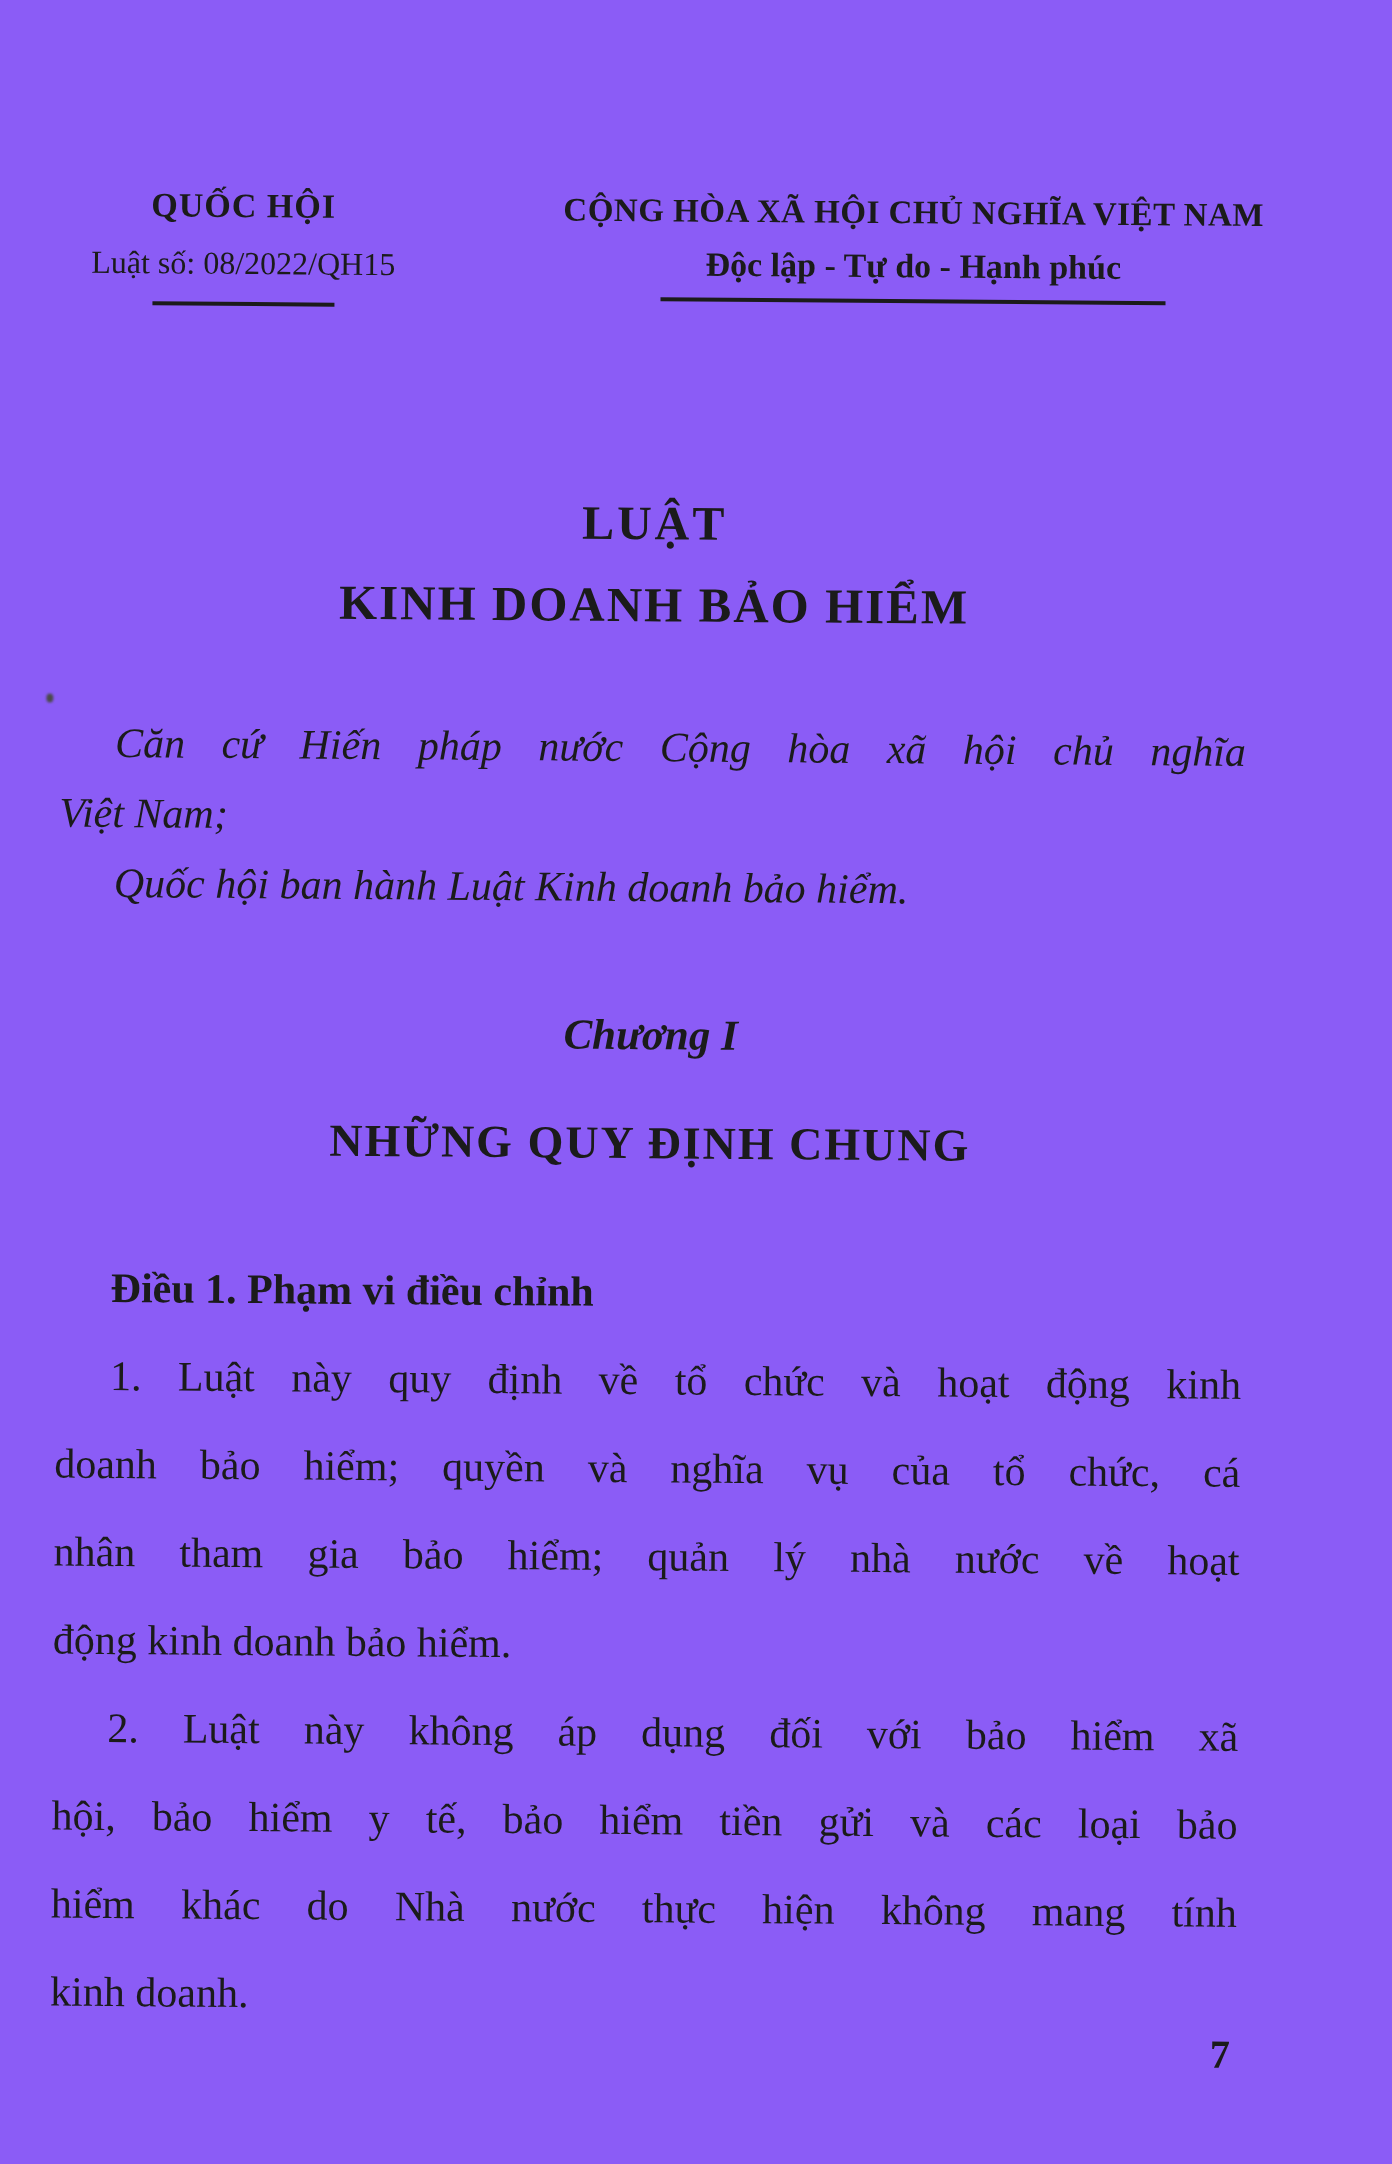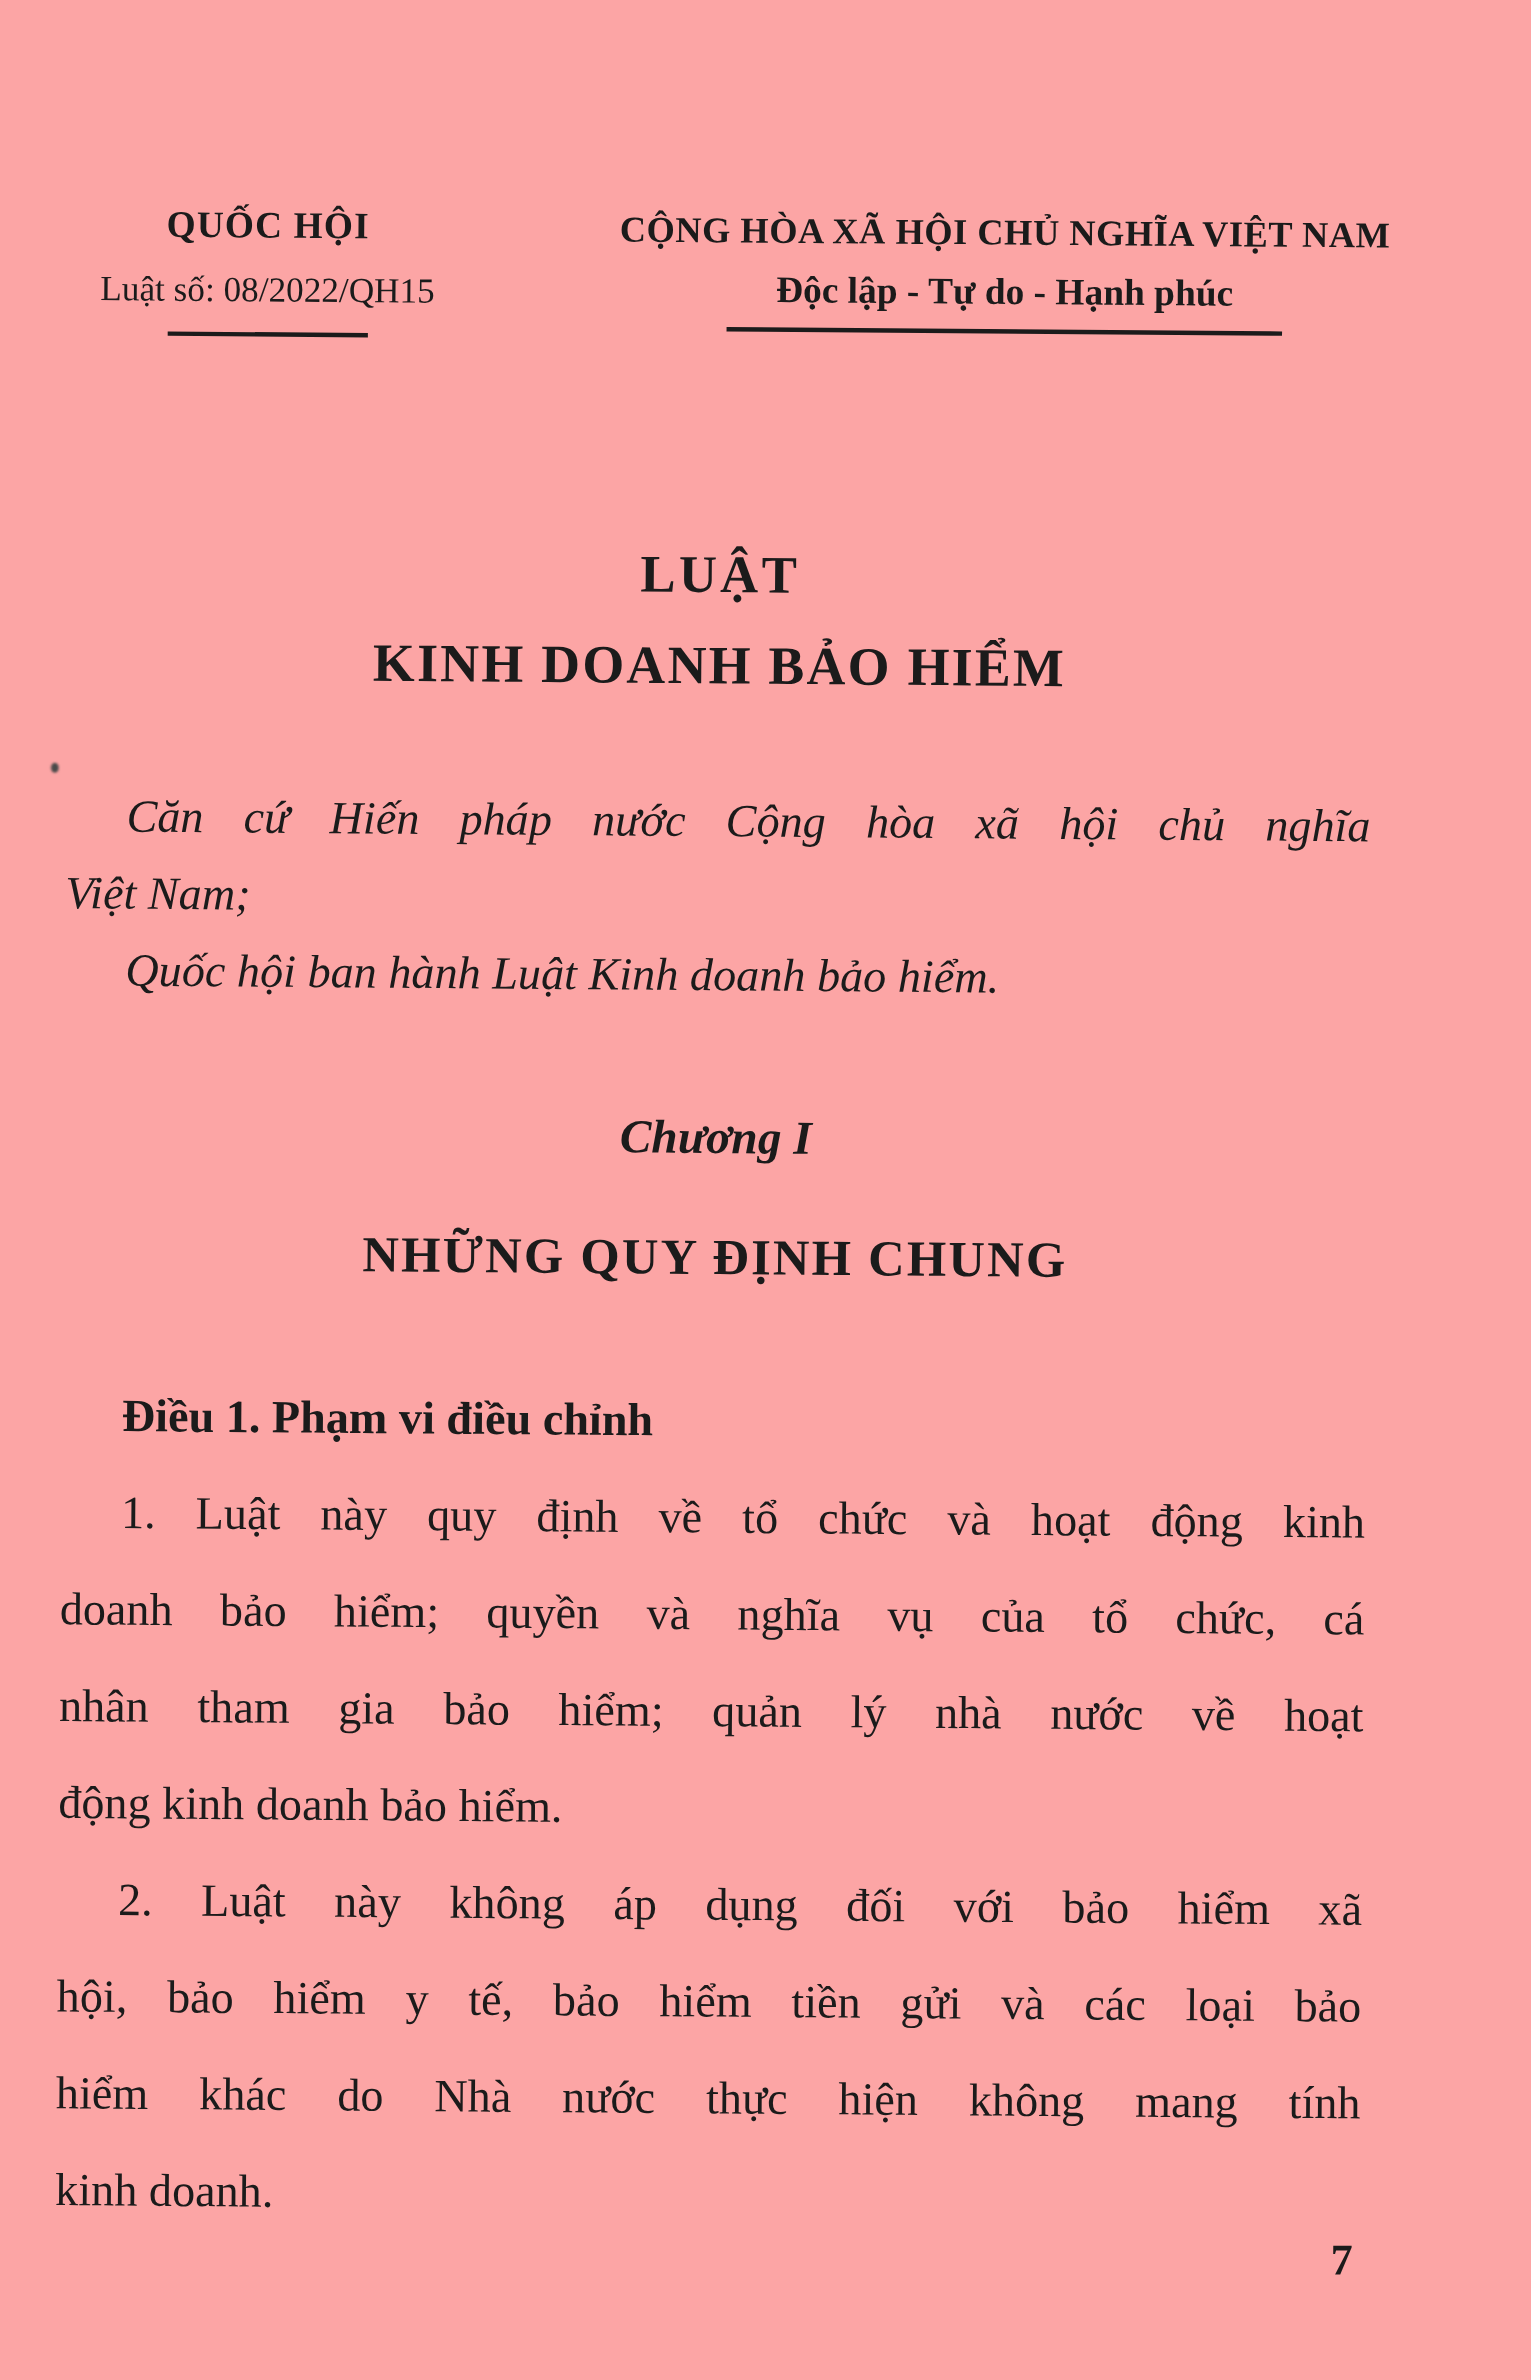--- a/index.html
+++ b/index.html
@@ -4,21 +4,21 @@
 <style>
   html, body {
     margin: 0;
     padding: 0;
     background: #ffffff;
   }
   .page {
     position: relative;
     width: 1392px;
     height: 2164px;
-    background: #fca5a5;
+    background: #8b5cf6;
     color: #1b1b1b;
     font-family: "Liberation Serif", "DejaVu Serif", serif;
     overflow: hidden;
   }
   
   .tilt {
     position: absolute;
     inset: 0;
     transform: rotate(0.45deg);
     transform-origin: 620px 1000px;

